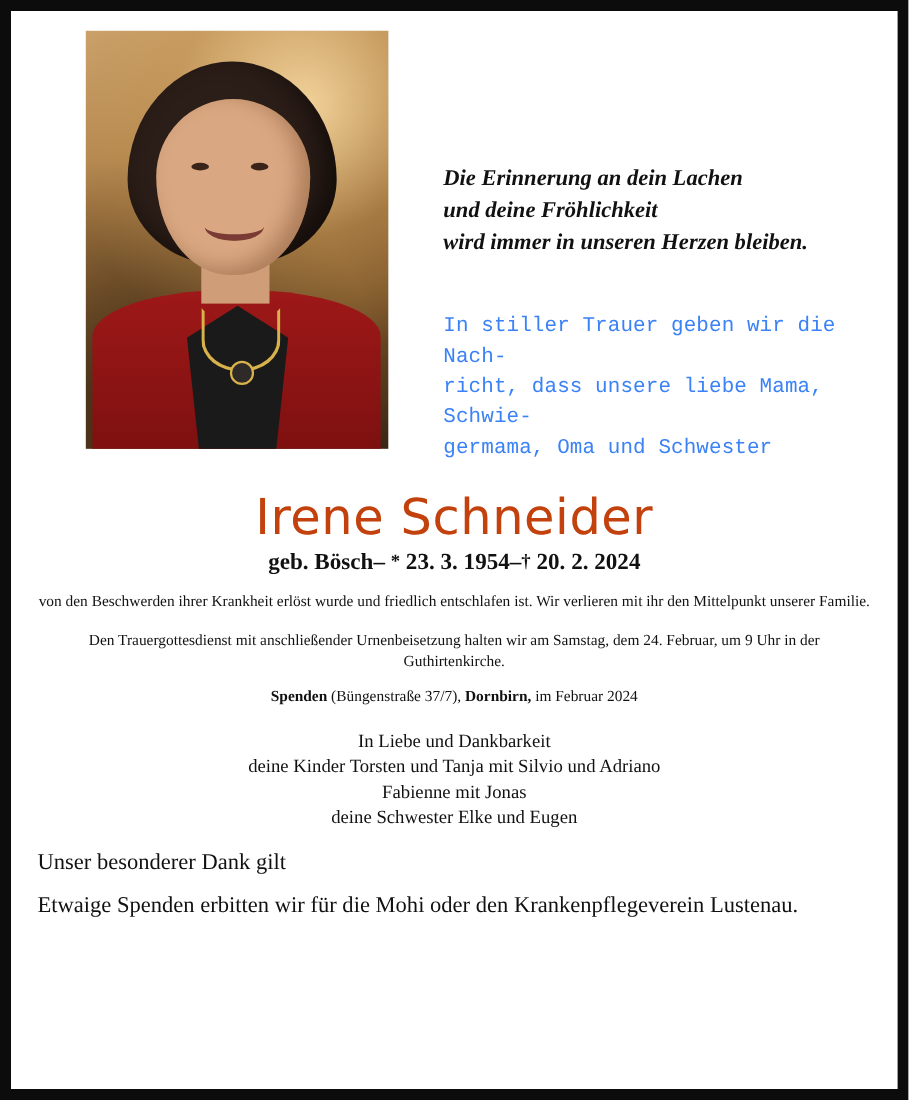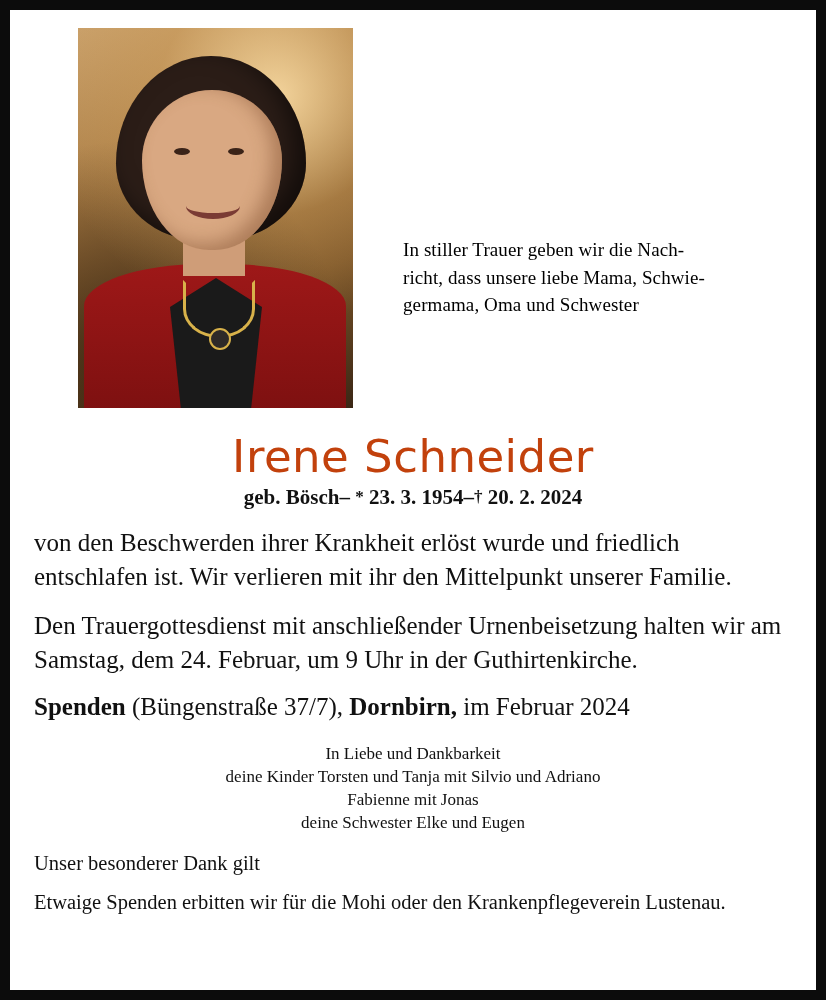--- a/index.html
+++ b/index.html
@@ -136,25 +136,25 @@
   }
   .quote {
     font-family: "Liberation Serif", serif;
     font-style: italic;
     font-weight: bold;
     font-size: 20.5px;
     line-height: 1.42;
     color: #111111;
   }
   .intro {
-    margin-top: 88px;
-    font-family: Liberation Serif, serif;
+    margin-top: 48px;
+    font-family: Liberation Mono, monospace;
     font-size: 19px;
     line-height: 1.45;
-    color: #000000;
+    color: #3b82f6;
     letter-spacing: 0.1px;
   }
   .name {
     text-align: center;
     font-family: "DejaVu Sans", sans-serif;
     font-size: 45px;
     letter-spacing: 0.5px;
     margin-top: 22px;
     margin-bottom: 2px;
     color: #c2410c;
@@ -162,23 +162,24 @@
   .birthdeath {
     text-align: center;
     font-family: "Liberation Serif", serif;
     font-weight: bold;
     font-size: 21px;
     margin-bottom: 16px;
   }
   .birthdeath .sym { font-size: 17px; vertical-align: 2px; }
   .body-text {
     font-family: "Liberation Serif", serif;
-    font-size: 25px;
+    font-size: 14px;
     line-height: 1.34;
     margin: 0 0 16px 0;
+    text-align: center;
   }
   .body-text.tight { margin-bottom: 14px; }
   .center-block {
     text-align: center;
     font-family: "Liberation Serif", serif;
     font-size: 17px;
     line-height: 1.36;
     margin-top: 18px;
     margin-bottom: 18px;
   }
@@ -229,20 +230,25 @@
       <div class="hair"></div>
       <div class="face"></div>
       <div class="eye-l"></div>
       <div class="eye-r"></div>
       <div class="smile"></div>
       <div class="necklace"></div>
       <div class="pendant"></div>
     </div>
 
     <div class="quote-col">
+      <div class="quote">
+        <div>Die Erinnerung an dein Lachen</div>
+        <div>und deine Fröhlichkeit</div>
+        <div>wird immer in unseren Herzen bleiben.</div>
+      </div>
       <div class="intro">
         <div>In stiller Trauer geben wir die Nach-</div>
         <div>richt, dass unsere liebe Mama, Schwie-</div>
         <div>germama, Oma und Schwester</div>
       </div>
     </div>
 
   </div>
 
   <div class="name">Irene Schneider</div>

